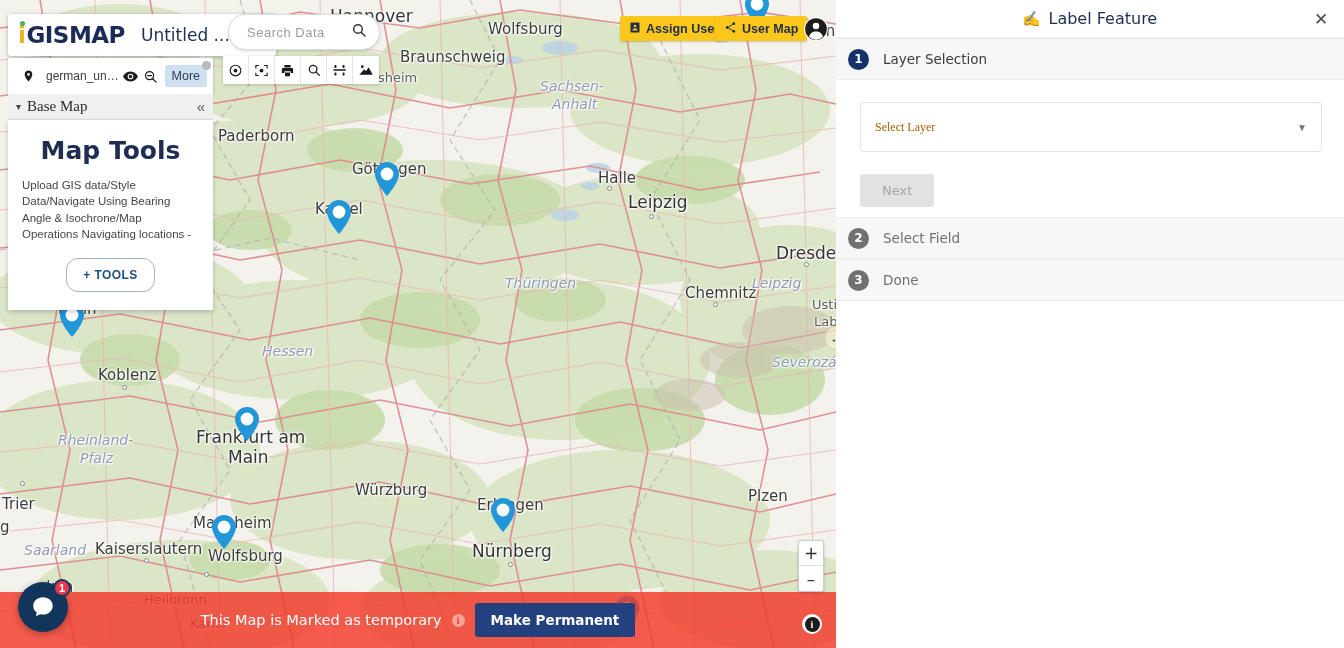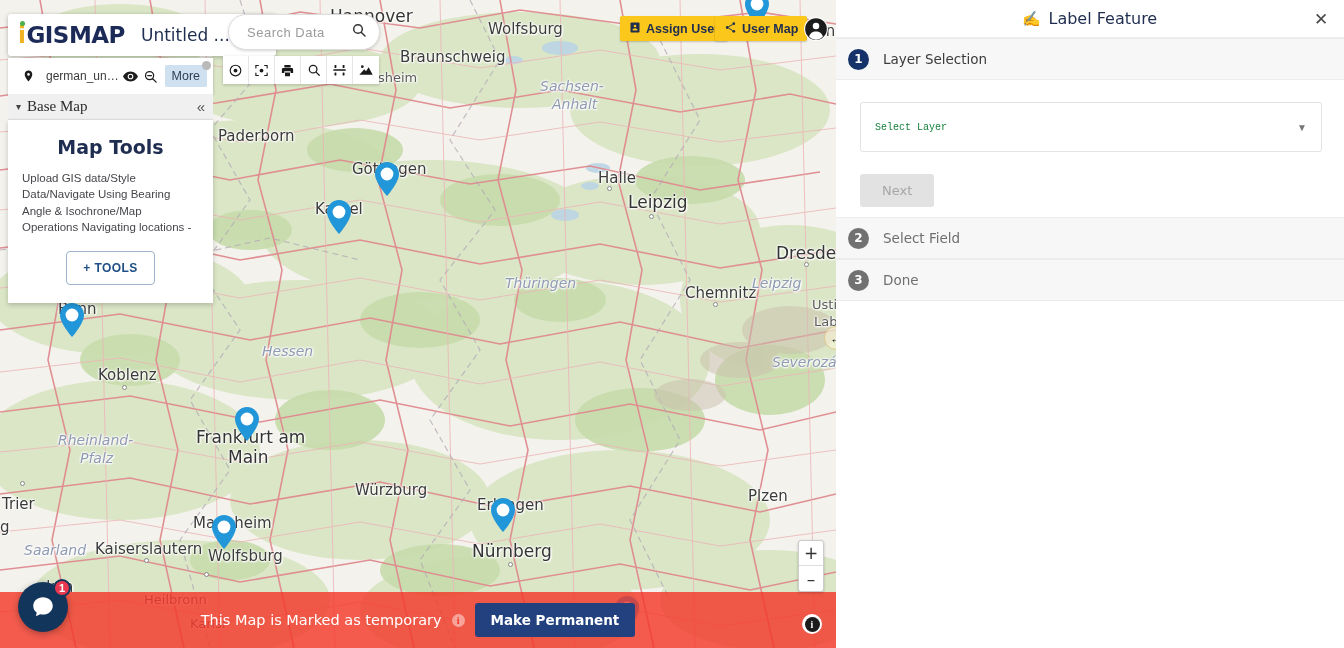--- a/index.html
+++ b/index.html
@@ -154,35 +154,35 @@
     position: absolute; left: 8px; top: 120px;
     width: 205px;
     background: #fff;
     box-shadow: 0 2px 5px rgba(0,0,0,.2);
     padding: 16px 14px 18px;
     z-index: 40;
     text-align: center;
   }
   #map-tools-title {
     font-family: "DejaVu Sans", sans-serif;
-    font-size: 19px; font-weight: bold;
+    font-size: 25px; font-weight: bold;
     color: #1f2d50;
     margin-bottom: 12px;
   }
   #map-tools-desc {
     font-size: 11.5px;
     line-height: 1.42;
     color: #45464a;
     text-align: left;
     margin-bottom: 16px;
   }
   #tools-btn {
     display: inline-block;
     border: 1px solid #9fb4cc;
-    border-radius: 4px;
+    border-radius: 12px;
     color: #1f4f86;
     background: #fff;
     font-size: 12px;
     font-weight: bold;
     letter-spacing: .4px;
     padding: 9px 16px;
     cursor: pointer;
   }
 
   
@@ -414,23 +414,23 @@
     width: 462px; height: 50px;
     border: 1px solid #e3e3e3;
     border-radius: 3px;
     display: flex; align-items: center;
     padding: 0 14px;
     cursor: pointer;
     background: #fff;
   }
   #layer-select-value {
     flex: 1;
-    font-size: 10px;
-    color: #15803d;
-    font-family: Liberation Mono, monospace;
+    font-size: 12px;
+    color: #a16207;
+    font-family: Liberation Serif, serif;
   }
   #layer-select-caret { font-size: 10px; color: #777; }
   #next-btn {
     margin-top: 22px;
     display: inline-block;
     background: #e2e2e2;
     color: #a6a6a6;
     font-size: 13px;
     padding: 9px 22px;
     border-radius: 3px;

